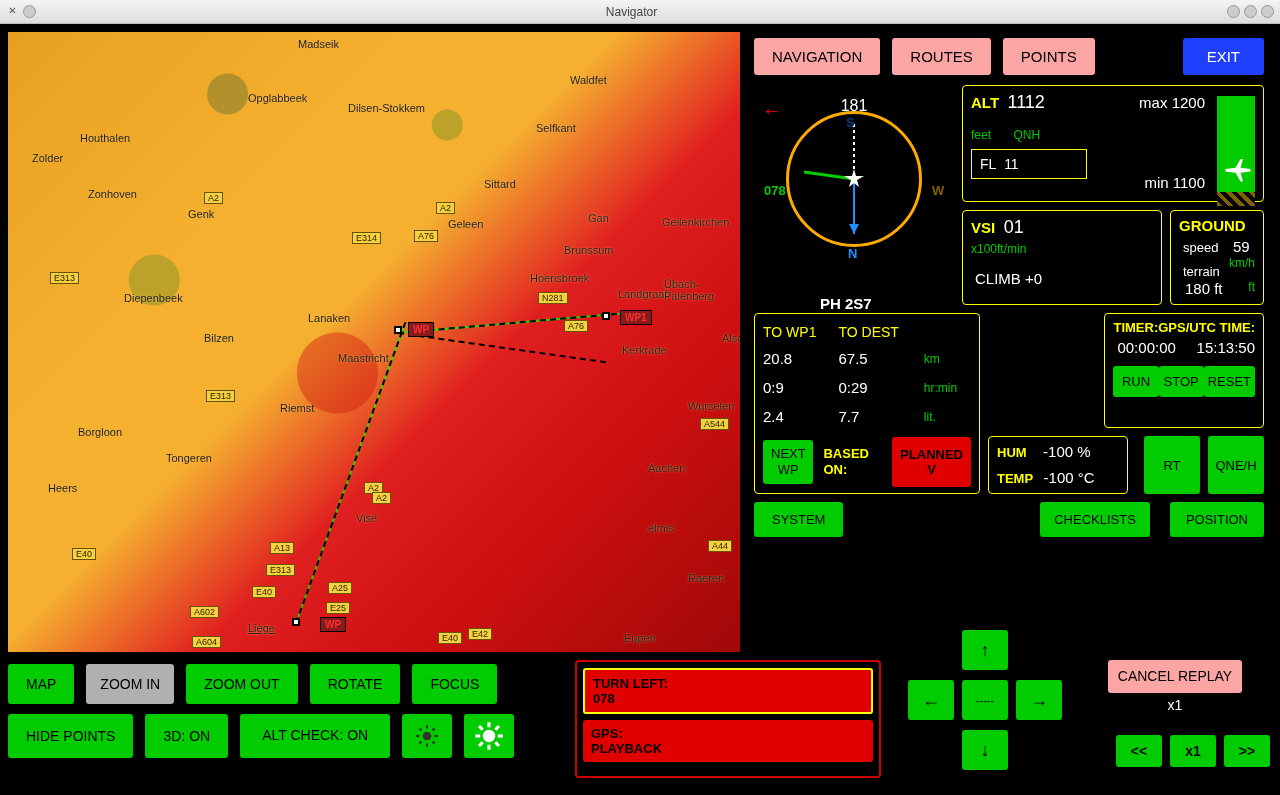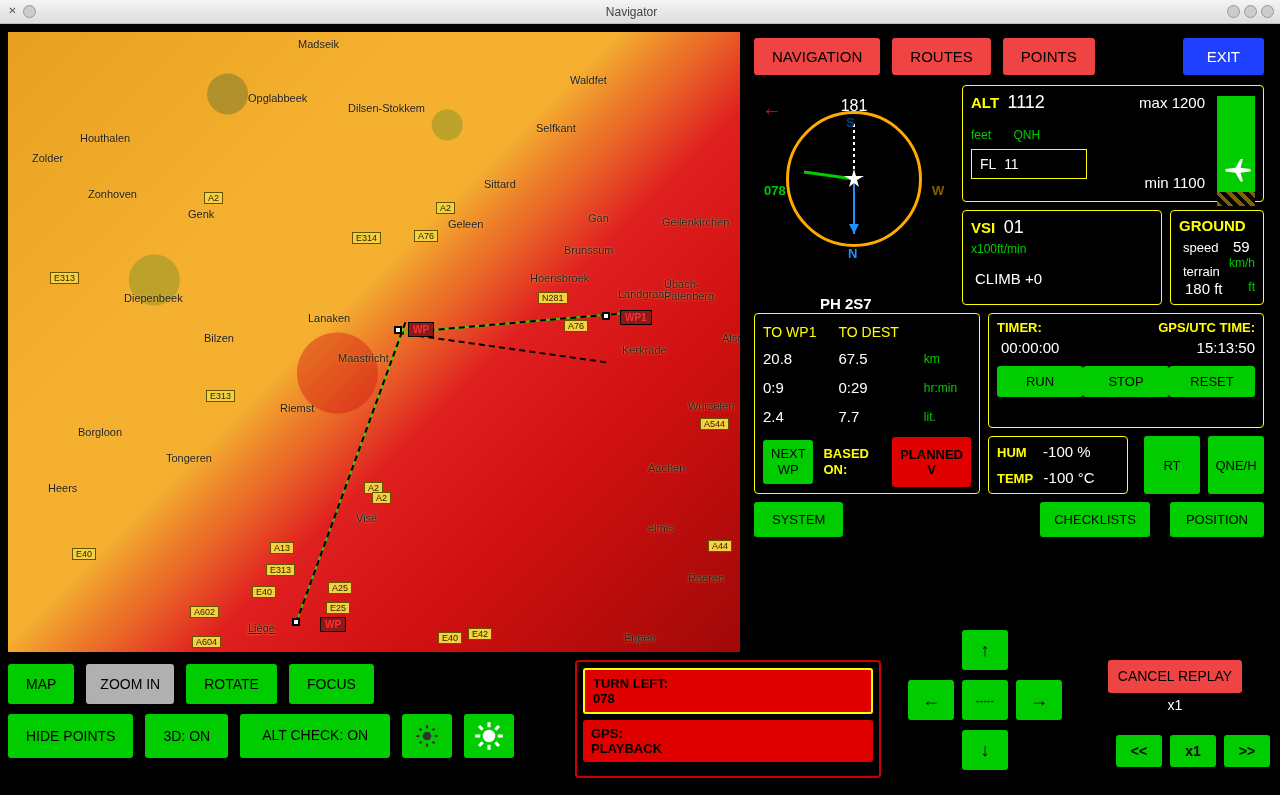--- a/index.html
+++ b/index.html
@@ -21,21 +21,21 @@
   .map-label { position:absolute; font-size:11px; color:#222; font-weight:500; text-shadow:0 0 2px rgba(255,200,100,0.8); }
   .road-tag { position:absolute; background:#f5d040; border:1px solid #665500; font-size:9px; padding:0 3px; color:#332200; }
   .route-line { position:absolute; border-top:2px dashed #000; transform-origin:left center; }
   .route-line-g { position:absolute; border-top:2px solid #00ff00; transform-origin:left center; opacity:0.7;}
   .wp-box { position:absolute; width:8px; height:8px; border:2px solid #000; background:#fff; }
   .wp-label { position:absolute; background:#8b1a1a; color:#ff3030; font-size:10px; padding:1px 4px; border:1px solid #000; font-weight:bold;}
   
   .right-panel { position:absolute; left:748px; top:8px; width:522px; height:620px; }
   
   .top-btns { display:flex; gap:12px; padding:6px 6px 10px 6px; }
-  .btn-g { background:#ef4444; color:#000; border:none; padding:10px 18px; font-size:15px; font-weight:500; cursor:pointer; border-radius:3px; }
+  .btn-g { background:#fca5a5; color:#000; border:none; padding:10px 18px; font-size:15px; font-weight:500; cursor:pointer; border-radius:3px; }
   .btn-b { background:#2040ff; color:#fff; border:none; padding:10px 24px; font-size:15px; font-weight:500; cursor:pointer; border-radius:3px; margin-left:auto;}
   
   .panel-row { display:flex; gap:8px; padding:0 6px 8px 6px; }
   .ybox { border:1px solid #ffff00; border-radius:4px; padding:6px 8px; color:#fff; position:relative; }
   
   .compass-area { width:200px; height:220px; position:relative; flex-shrink:0; }
   .compass-hdg { position:absolute; top:12px; left:50%; transform:translateX(-50%); color:#fff; font-weight:normal; font-size:16px;}
   .compass-arrow-red { position:absolute; top:12px; left:8px; color:#ff0000; font-size:20px; font-weight:bold;}
   .compass-ring { position:absolute; top:26px; left:32px; width:136px; height:136px; border-radius:50%; border:3px solid #ffaa00; }
   .compass-plane { position:absolute; top:82px; left:88px; width:24px; height:24px; }
@@ -295,21 +295,21 @@
               </tr>
         </tbody>
           </table>
         <div class="based-row">
           <button class="btn-sm-g" style="width:52px; line-height:1.2;">NEXT WP</button>
           <span class="ylabel" style="font-size:13px; line-height:1.2;">BASED ON:</span>
           <button class="btn-sm-r">PLANNED V</button>
         </div>
       </div>
 
-      <div style="flex:1; display:flex; flex-direction:column; gap:8px;">
+      <div style="flex:1; display:flex; flex-direction:column; gap:8px;align-items:flex-end;">
         <div class="ybox timer-box">
           <div style="display:flex; justify-content:space-between;">
             <span class="ylabel" style="font-size:13px;">TIMER:</span>
             <span class="ylabel" style="font-size:13px;">GPS/UTC TIME:</span>
           </div>
           <div style="display:flex; justify-content:space-between; margin-top:4px;">
             <span class="wval">00:00:00</span>
             <span class="wval">15:13:50</span>
           </div>
           <div class="timer-btns">
@@ -339,20 +339,21 @@
       <div style="flex:1"></div>
       <button class="btn-sm-g" style="padding:10px 14px;">CHECKLISTS</button>
       <button class="btn-sm-g" style="padding:10px 16px; margin-left:10px;">POSITION</button>
     </div>
   </div>
 
   <div class="bottom-left">
     <div class="bl-row">
       <button class="bl-btn">MAP</button>
       <button class="bl-btn-grey">ZOOM IN</button>
+      <button class="bl-btn">ZOOM OUT</button>
       <button class="bl-btn">ROTATE</button>
       <button class="bl-btn">FOCUS</button>
     </div>
     <div class="bl-row">
       <button class="bl-btn">HIDE POINTS</button>
       <button class="bl-btn">3D: ON</button>
       <button class="bl-btn" style="line-height:1.1; padding:6px 22px;">ALT CHECK: ON</button>
       <button class="bl-btn-icon">
         <svg width="26" height="26" viewBox="0 0 24 24">
             <circle cx="12" cy="12" r="4"></circle>

